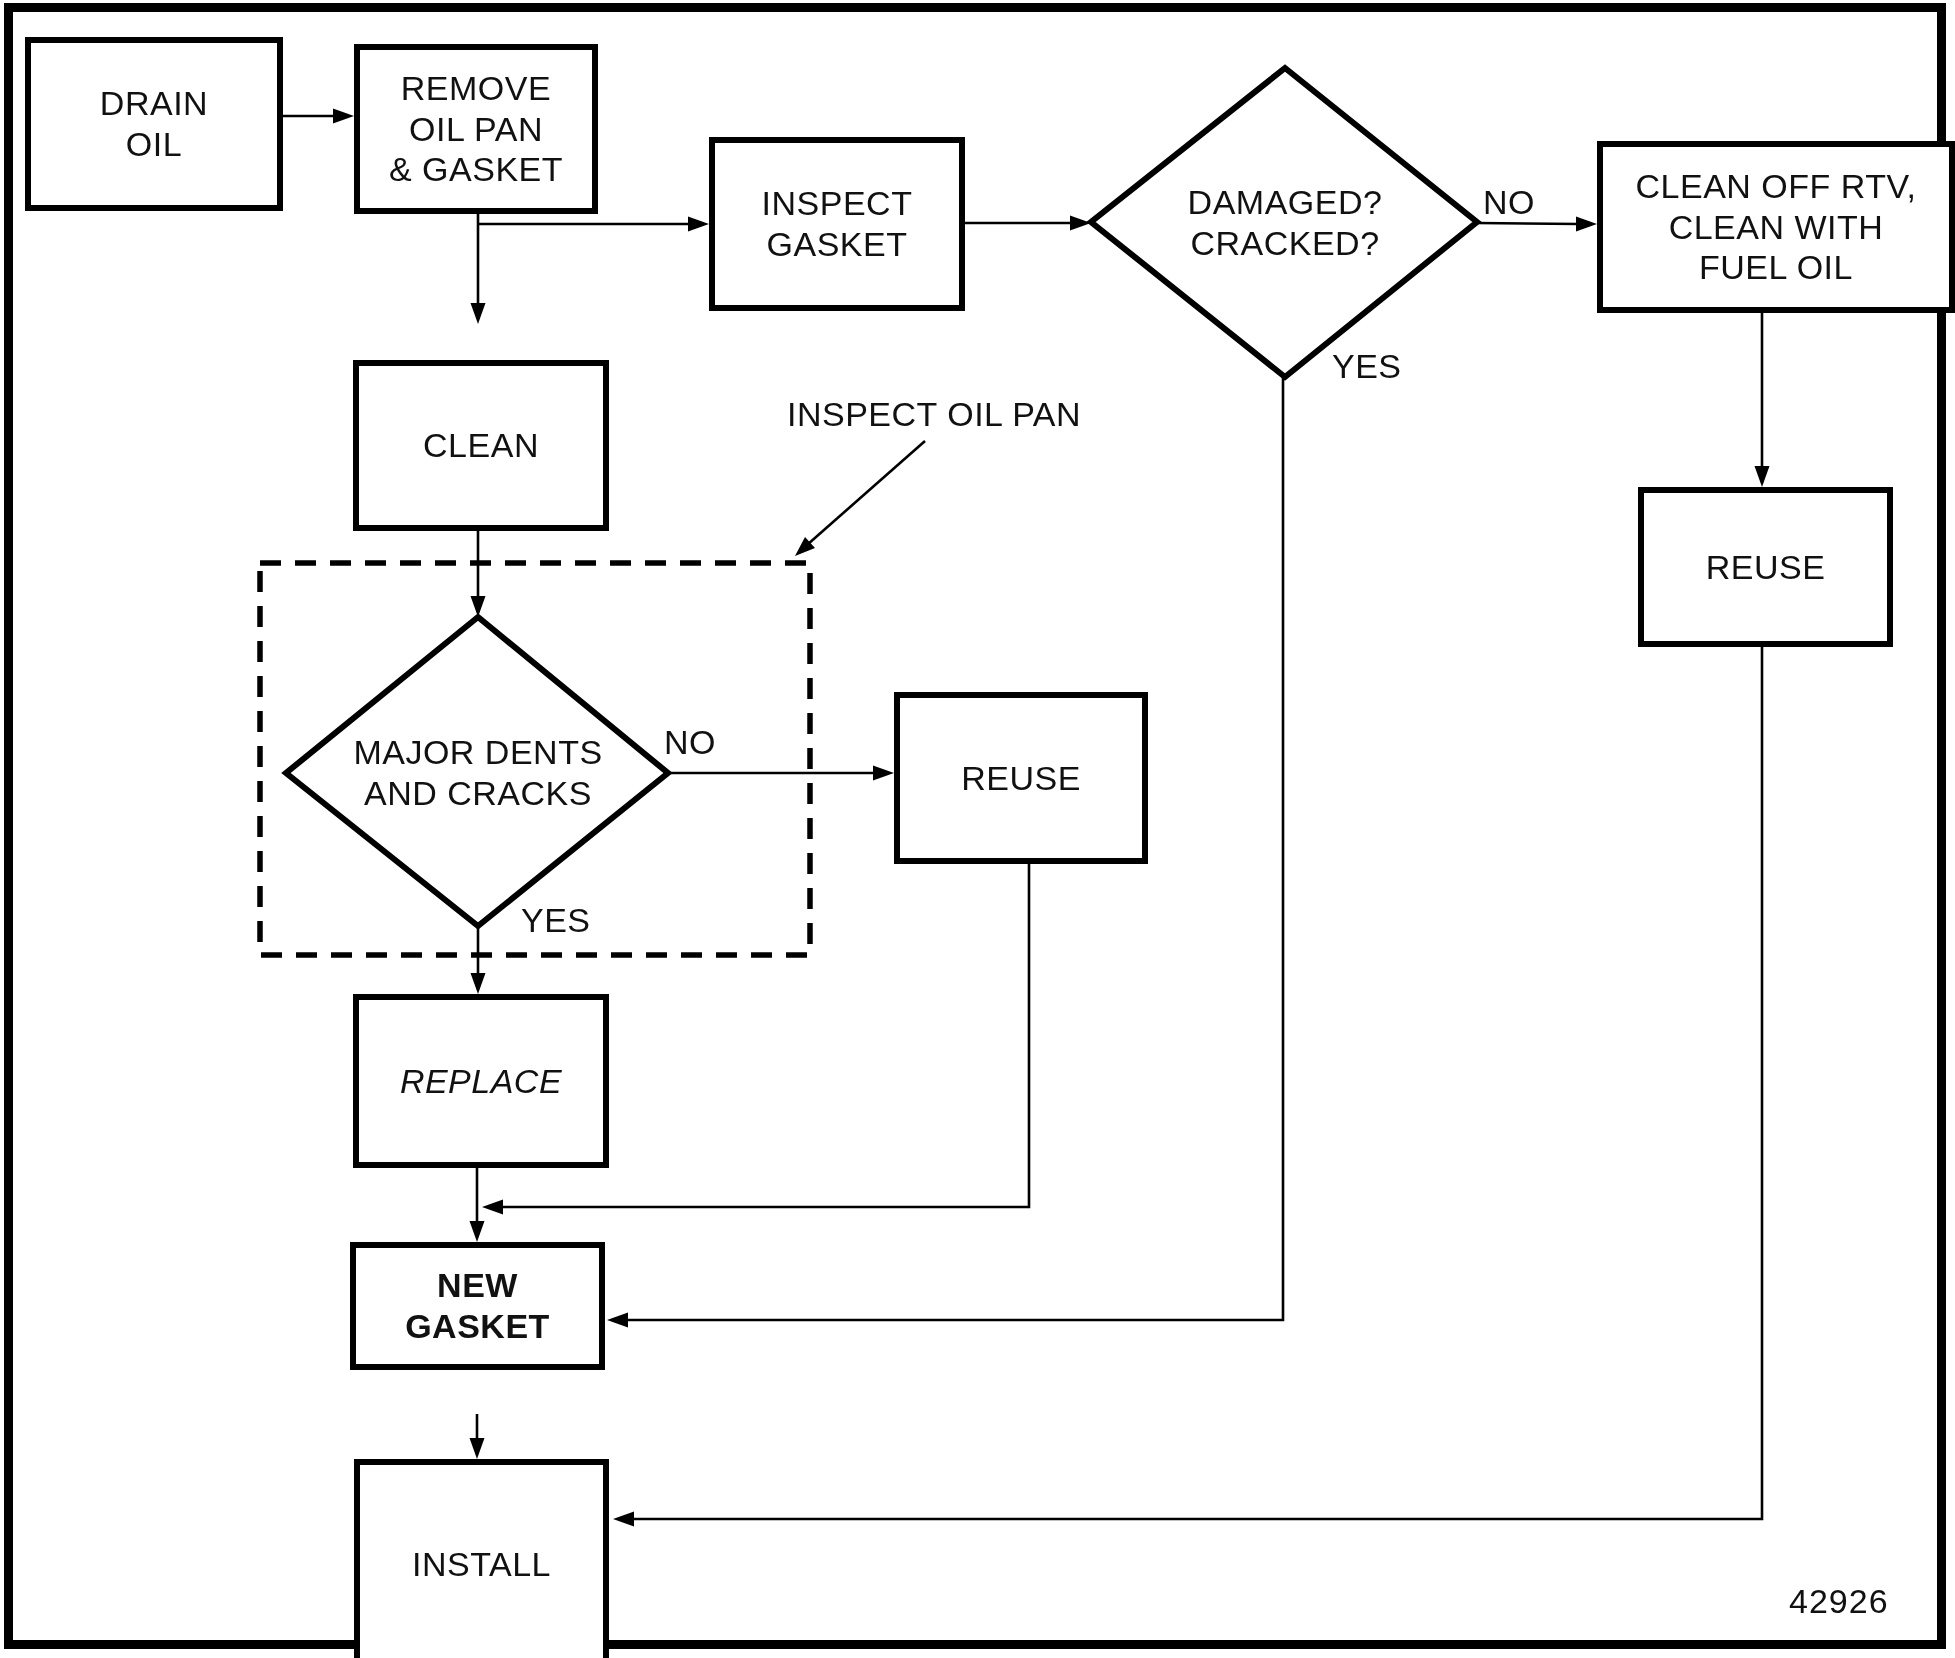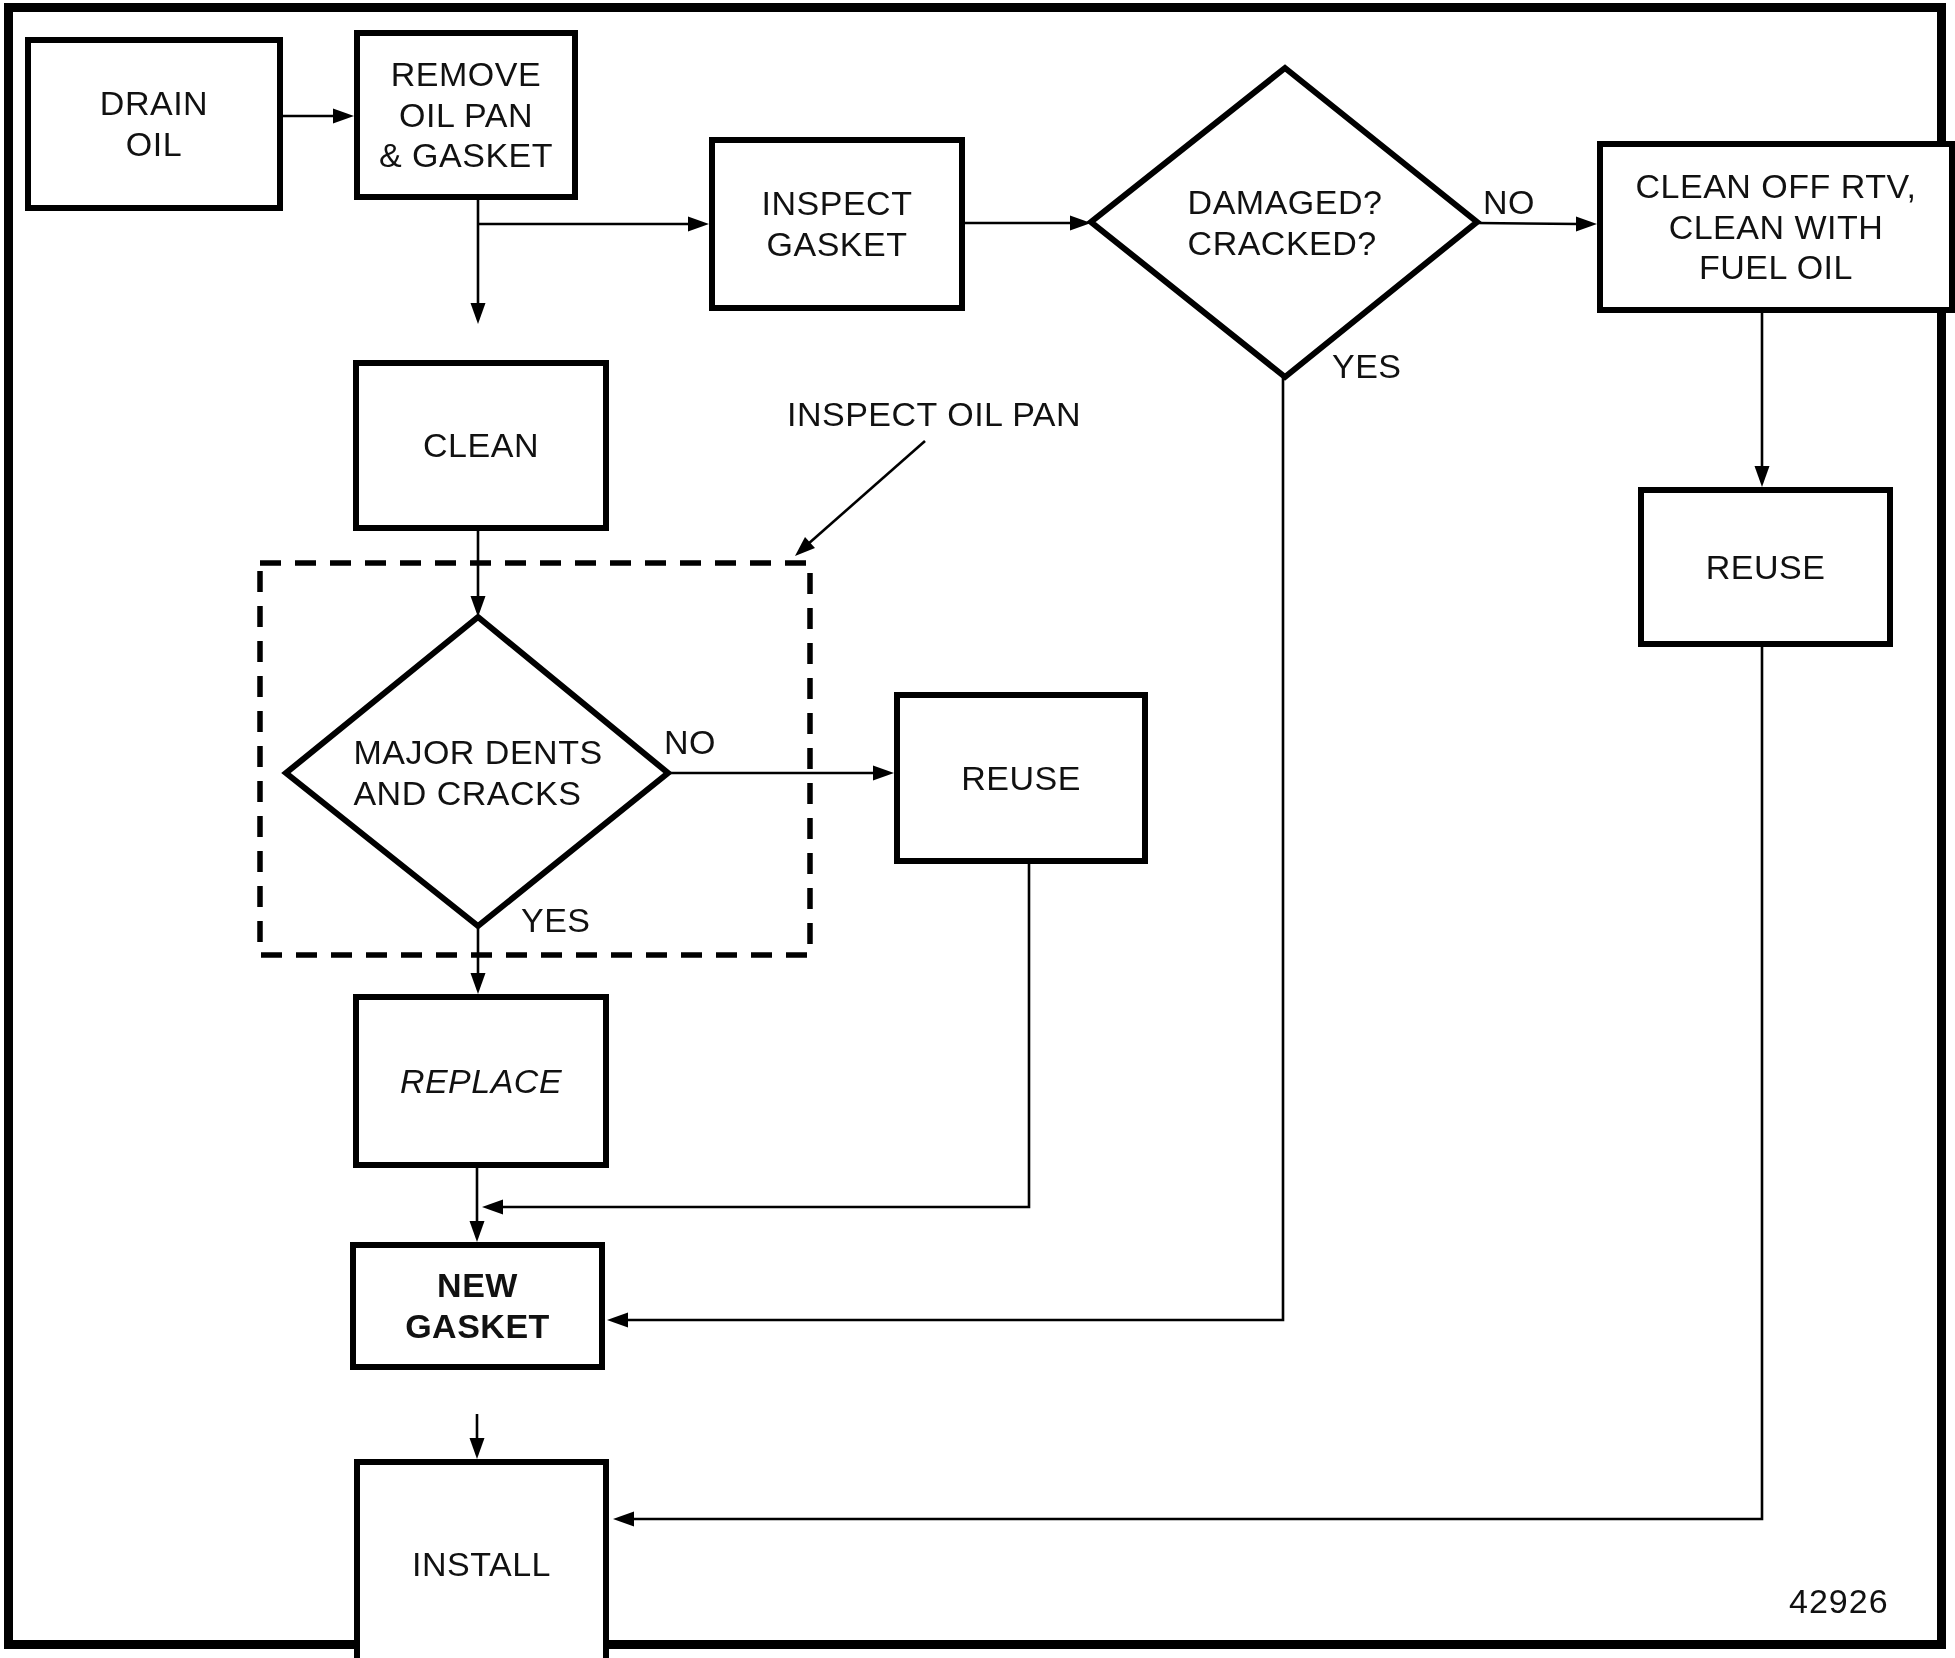--- a/index.html
+++ b/index.html
@@ -5,21 +5,21 @@
   html,body{margin:0;padding:0;background:#fff;}
   body{width:1955px;height:1658px;position:relative;overflow:hidden;
        font-family:"Liberation Sans","DejaVu Sans",sans-serif;color:#111;}
   .frame{position:absolute;left:4px;top:3px;width:1942px;height:1646px;
          border:9px solid #000;box-sizing:border-box;pointer-events:none;}
   .lines{position:absolute;left:0;top:0;width:1955px;height:1658px;}
   .node{position:absolute;box-sizing:border-box;border:6px solid #000;background:#fff;
         display:flex;align-items:center;justify-content:center;text-align:center;
         font-size:34px;line-height:1.2;white-space:pre-line;letter-spacing:.5px;}
   .dlabel{position:absolute;display:flex;align-items:center;justify-content:center;
-        text-align:left;font-size:34px;line-height:1.2;white-space:pre-line;letter-spacing:.5px;}
+        text-align:center;font-size:34px;line-height:1.2;white-space:pre-line;letter-spacing:.5px;}
   .elabel{position:absolute;font-size:34px;line-height:1.1;letter-spacing:.5px;white-space:pre;}
   .fig{position:absolute;font-size:34px;letter-spacing:1px;}
 </style>
 </head>
 <body>
 
 <div class="frame"></div>
 
 <svg class="lines" viewBox="0 0 1955 1658" xmlns="http://www.w3.org/2000/svg">
   <g stroke="#000" fill="none" stroke-width="2.6">
@@ -74,21 +74,21 @@
 
   <rect x="260" y="563" width="550" height="392" fill="none" stroke="#000" stroke-width="5.5" stroke-dasharray="21 14"></rect>
 
   <polygon points="1285,68 1477,222 1285,377 1091,222" fill="#fff" stroke="#000" stroke-width="6"></polygon>
   <polygon points="478,617 668,773 478,926 286,773" fill="#fff" stroke="#000" stroke-width="6"></polygon>
 </svg>
 
 <div class="node" style="left:25px;top:37px;width:258px;height:174px;">DRAIN
 OIL</div>
 
-<div class="node" style="left:354px;top:30px;width:224px;height:170px;">REMOVE
+<div class="node" style="left:354px;top:44px;width:244px;height:170px;">REMOVE
 OIL PAN
 &amp; GASKET</div>
 
 <div class="node" style="left:709px;top:137px;width:256px;height:174px;">INSPECT
 GASKET</div>
 
 <div class="node" style="left:353px;top:324px;width:256px;height:171px;margin-top:36px;">CLEAN</div>
 
 <div class="node" style="left:1597px;top:141px;width:358px;height:172px;">CLEAN OFF RTV,
 CLEAN WITH

